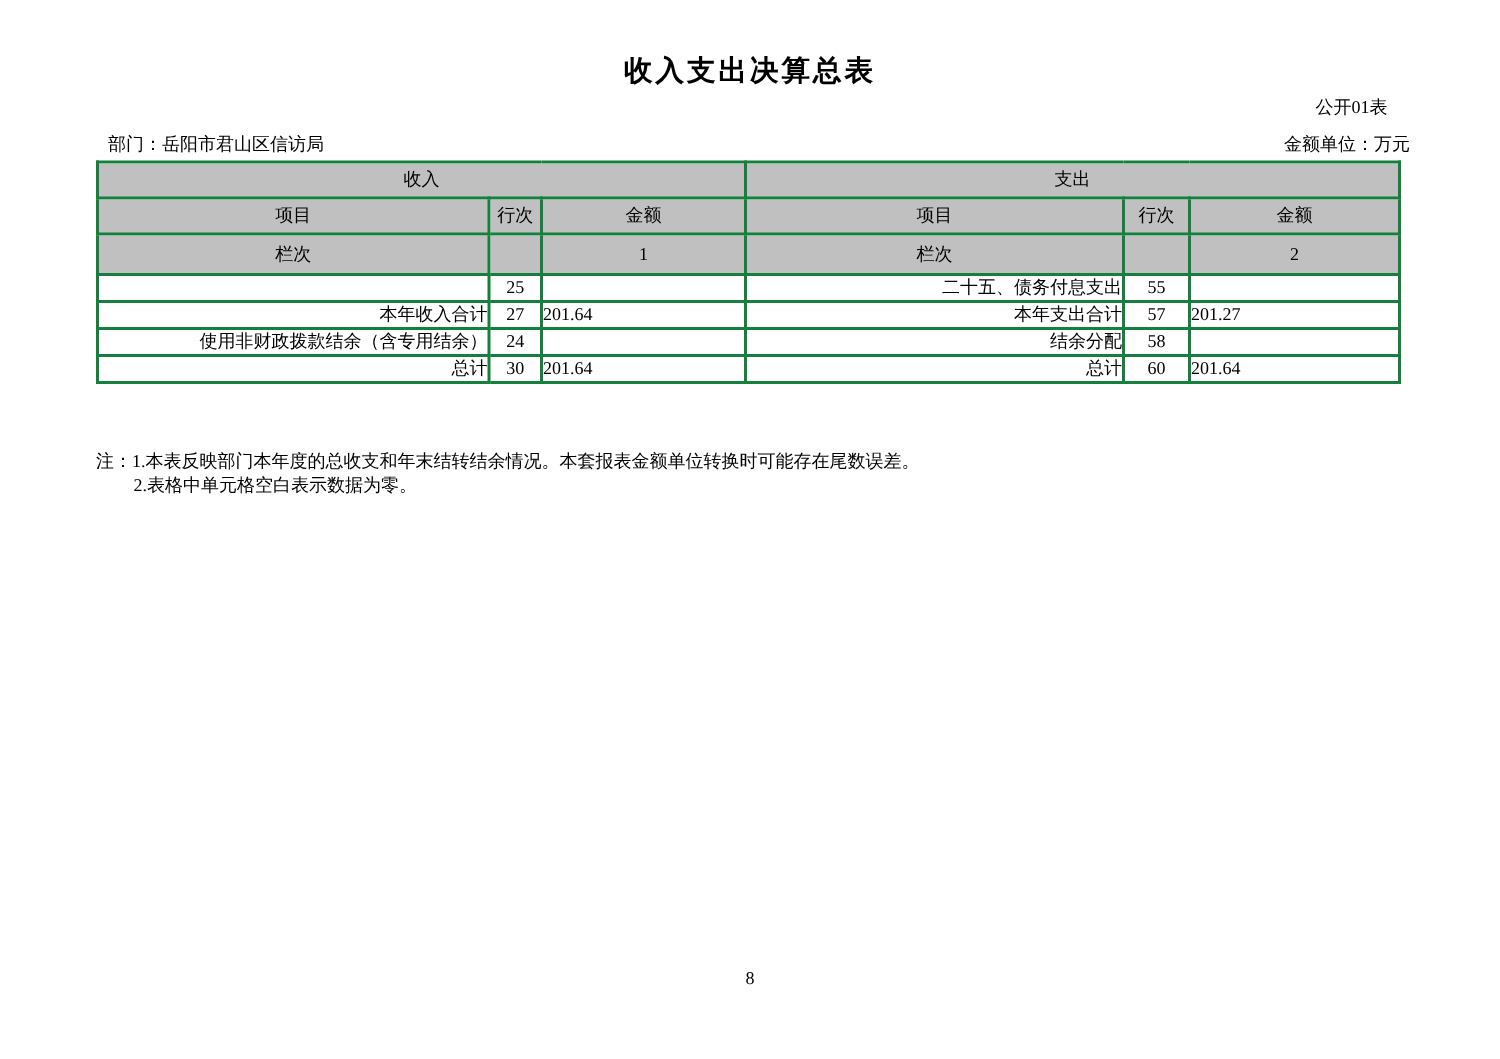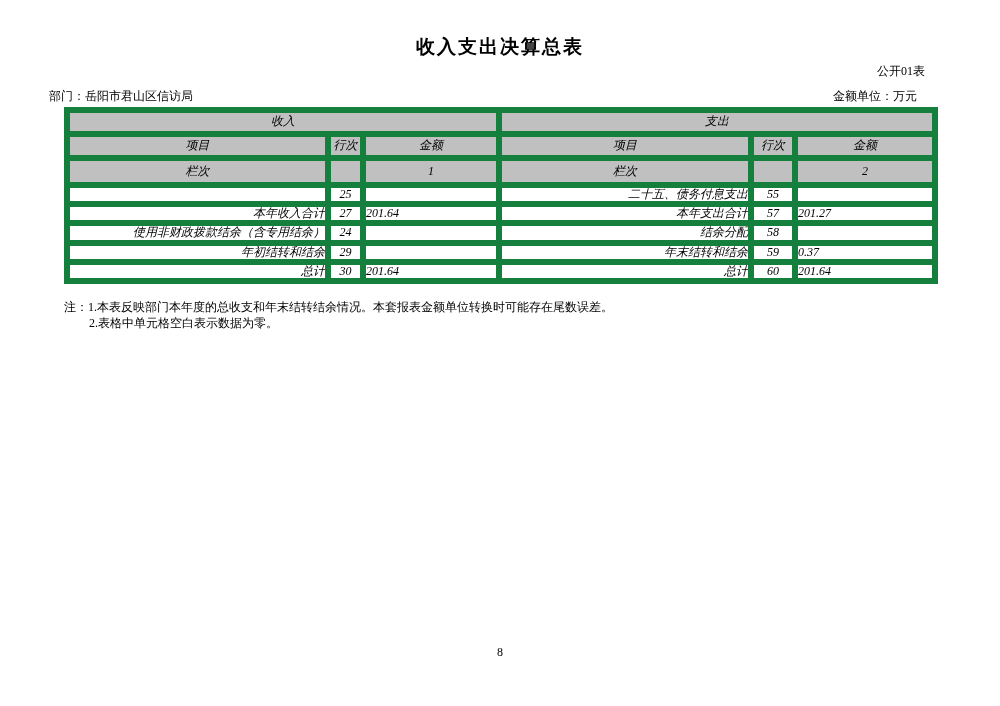--- a/index.html
+++ b/index.html
@@ -27,42 +27,41 @@
   }
   .table-code {
     position: absolute;
     top: 63px;
     right: 68px;
     font-size: 12px;
   }
   .meta-row {
     position: absolute;
     top: 88px;
-    left: 49px;
+    left: 72px;
     width: 868px;
     display: flex;
     justify-content: space-between;
     font-size: 12px;
   }
   table.main {
     position: absolute;
     top: 107px;
     left: 64px;
     width: 868px;
     border-collapse: collapse;
     table-layout: fixed;
     border: 2px solid #000;
     font-size: 12px;
   }
   table.main td {
-    border: 6px solid #15803d;
+    border: 2px solid #15803d;
     overflow: hidden;
     white-space: nowrap;
     line-height: 1.1;
-    font-style: italic;
   }
   thead td {
     background: #c0c0c0;
     border-top: 2px solid #000;
     border-bottom: 2px solid #000;
     text-align: center;
   }
   tr.hrow1 td { height: 24px; }
   tr.hrow2 td { height: 24px; }
   tr.hrow3 td { height: 27px; margin-left: 10px; }
@@ -152,28 +151,20 @@
       </tr>
       <tr>
         <td class="item">使用非财政拨款结余（含专用结余）</td>
         <td class="rowno">24</td>
         <td class="amount sep"></td>
         <td class="item">结余分配</td>
         <td class="rowno">58</td>
         <td class="amount"></td>
       </tr>
       <tr>
-        <td class="item">年初结转和结余</td>
-        <td class="rowno">29</td>
-        <td class="amount sep"></td>
-        <td class="item">年末结转和结余</td>
-        <td class="rowno">59</td>
-        <td class="amount">0.37</td>
-      </tr>
-      <tr>
         <td class="item">总计</td>
         <td class="rowno">30</td>
         <td class="amount sep">201.64</td>
         <td class="item">总计</td>
         <td class="rowno">60</td>
         <td class="amount">201.64</td>
       </tr>
     </tbody>
   </table>
 

